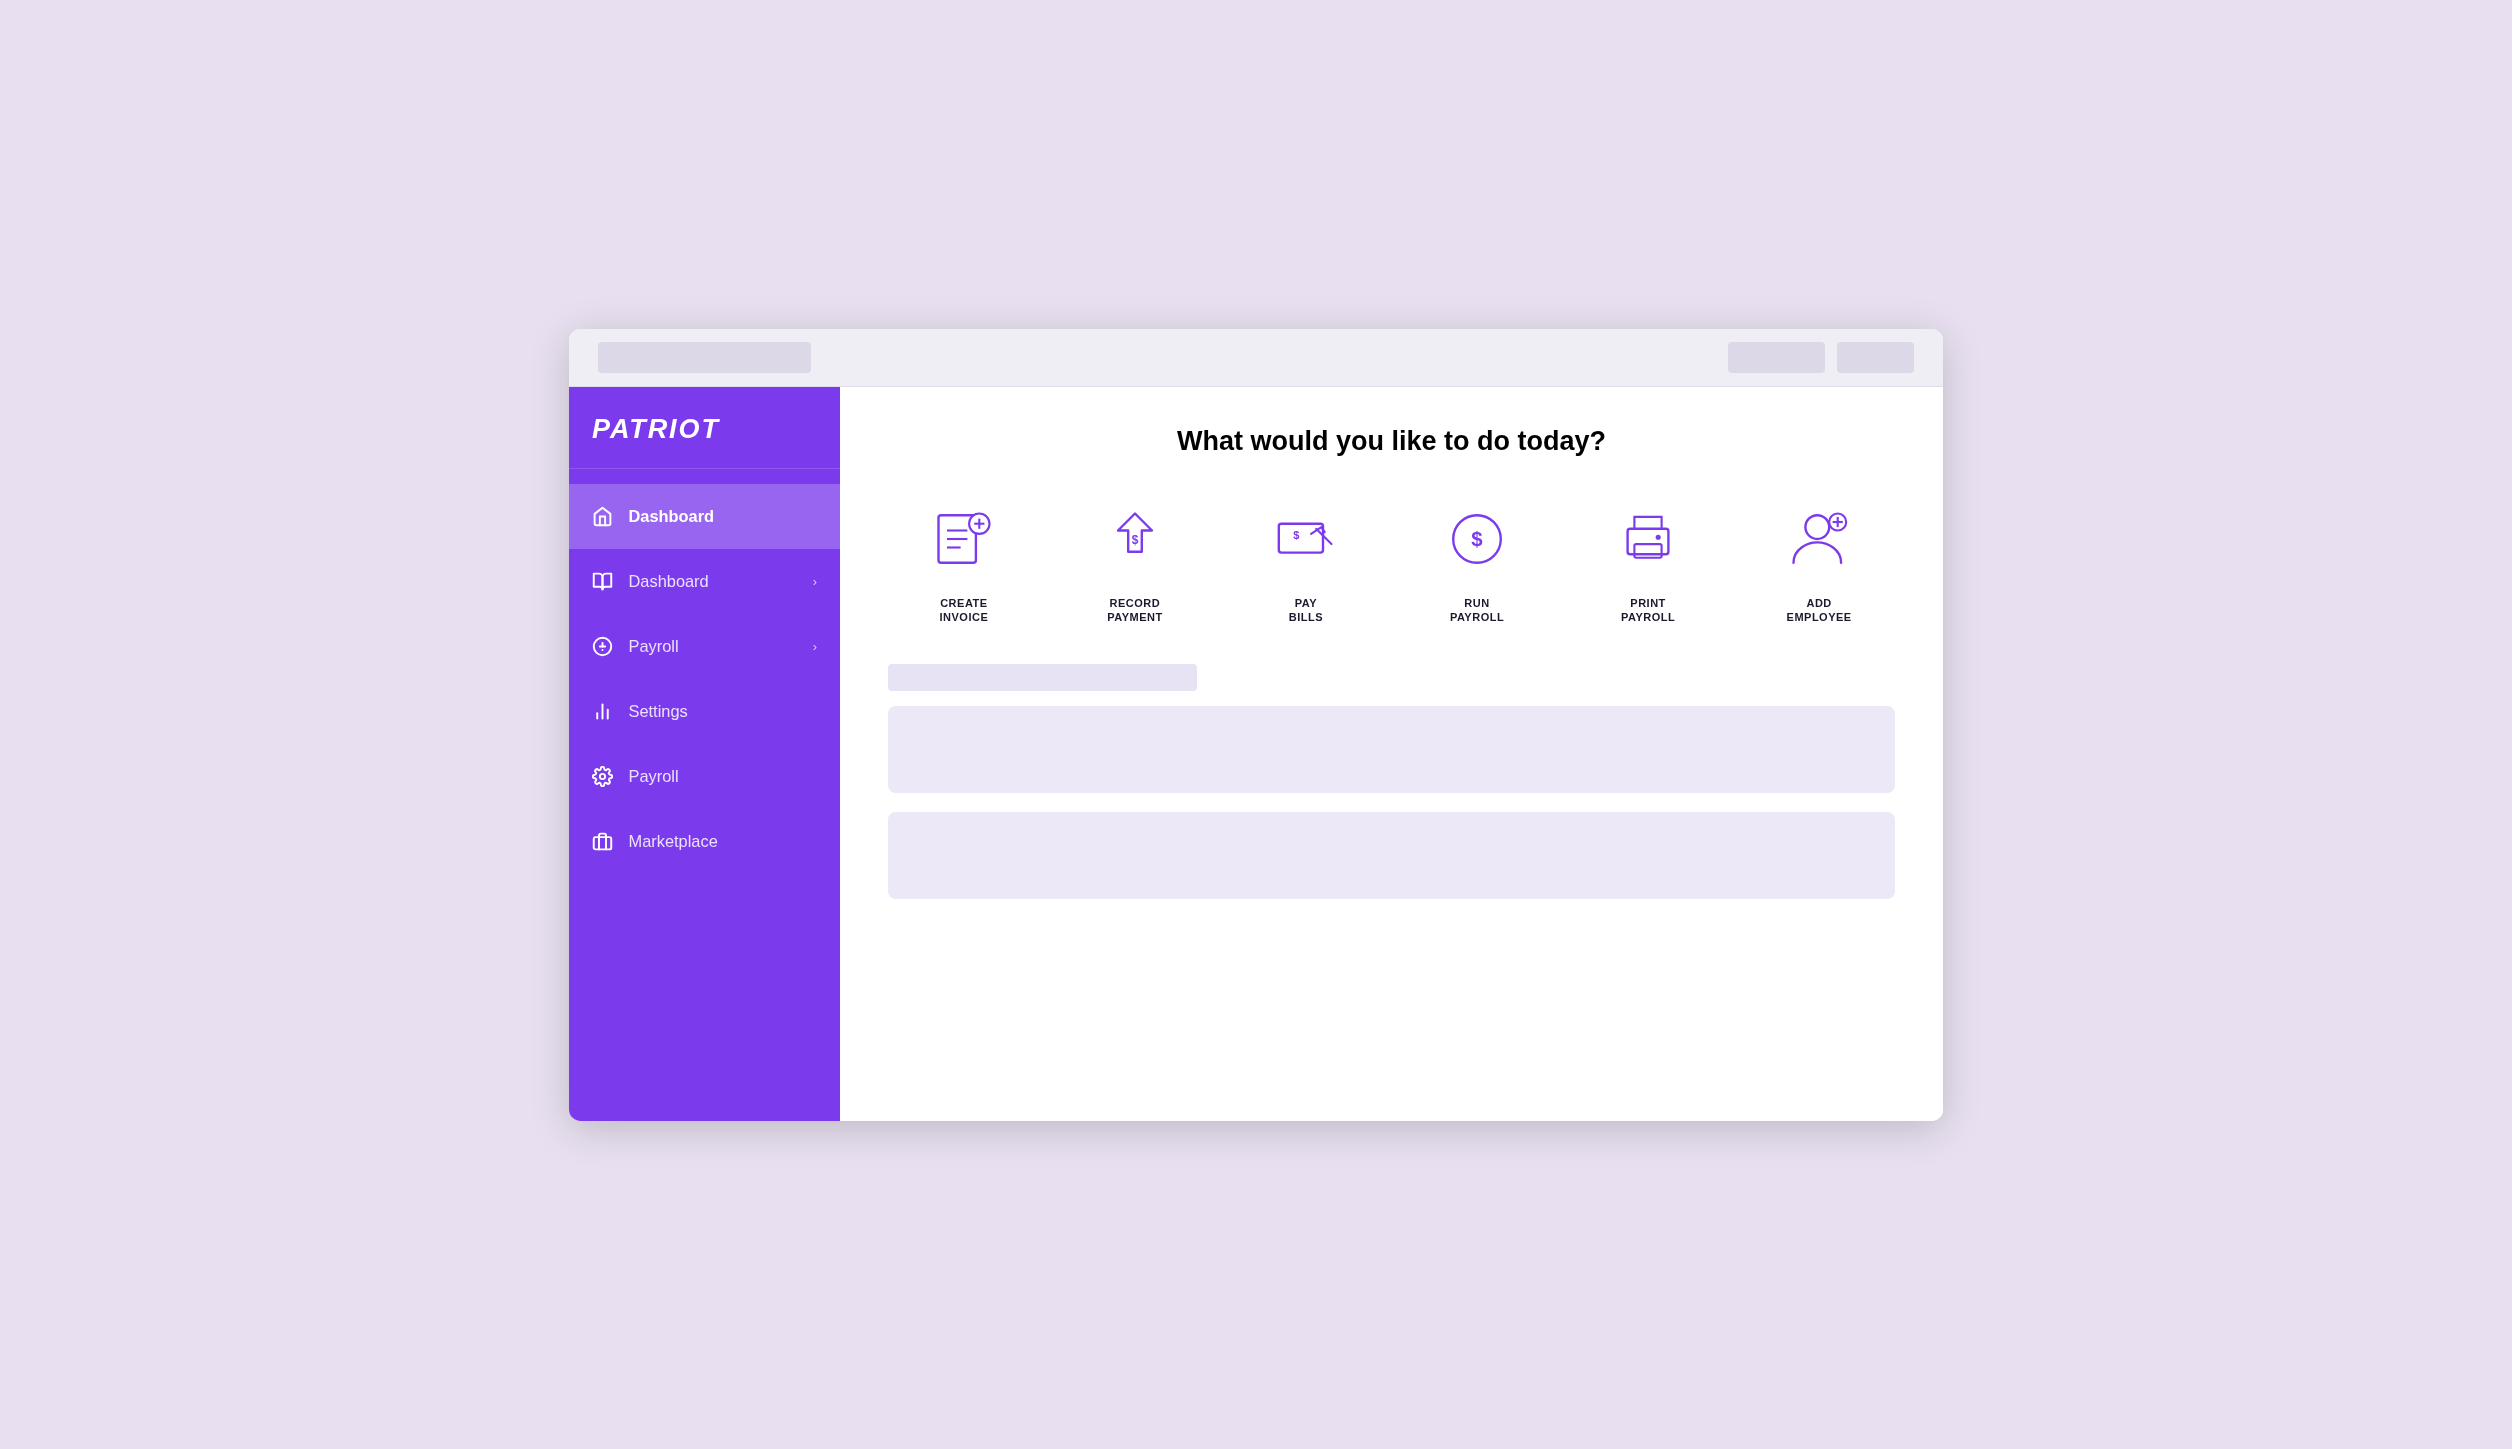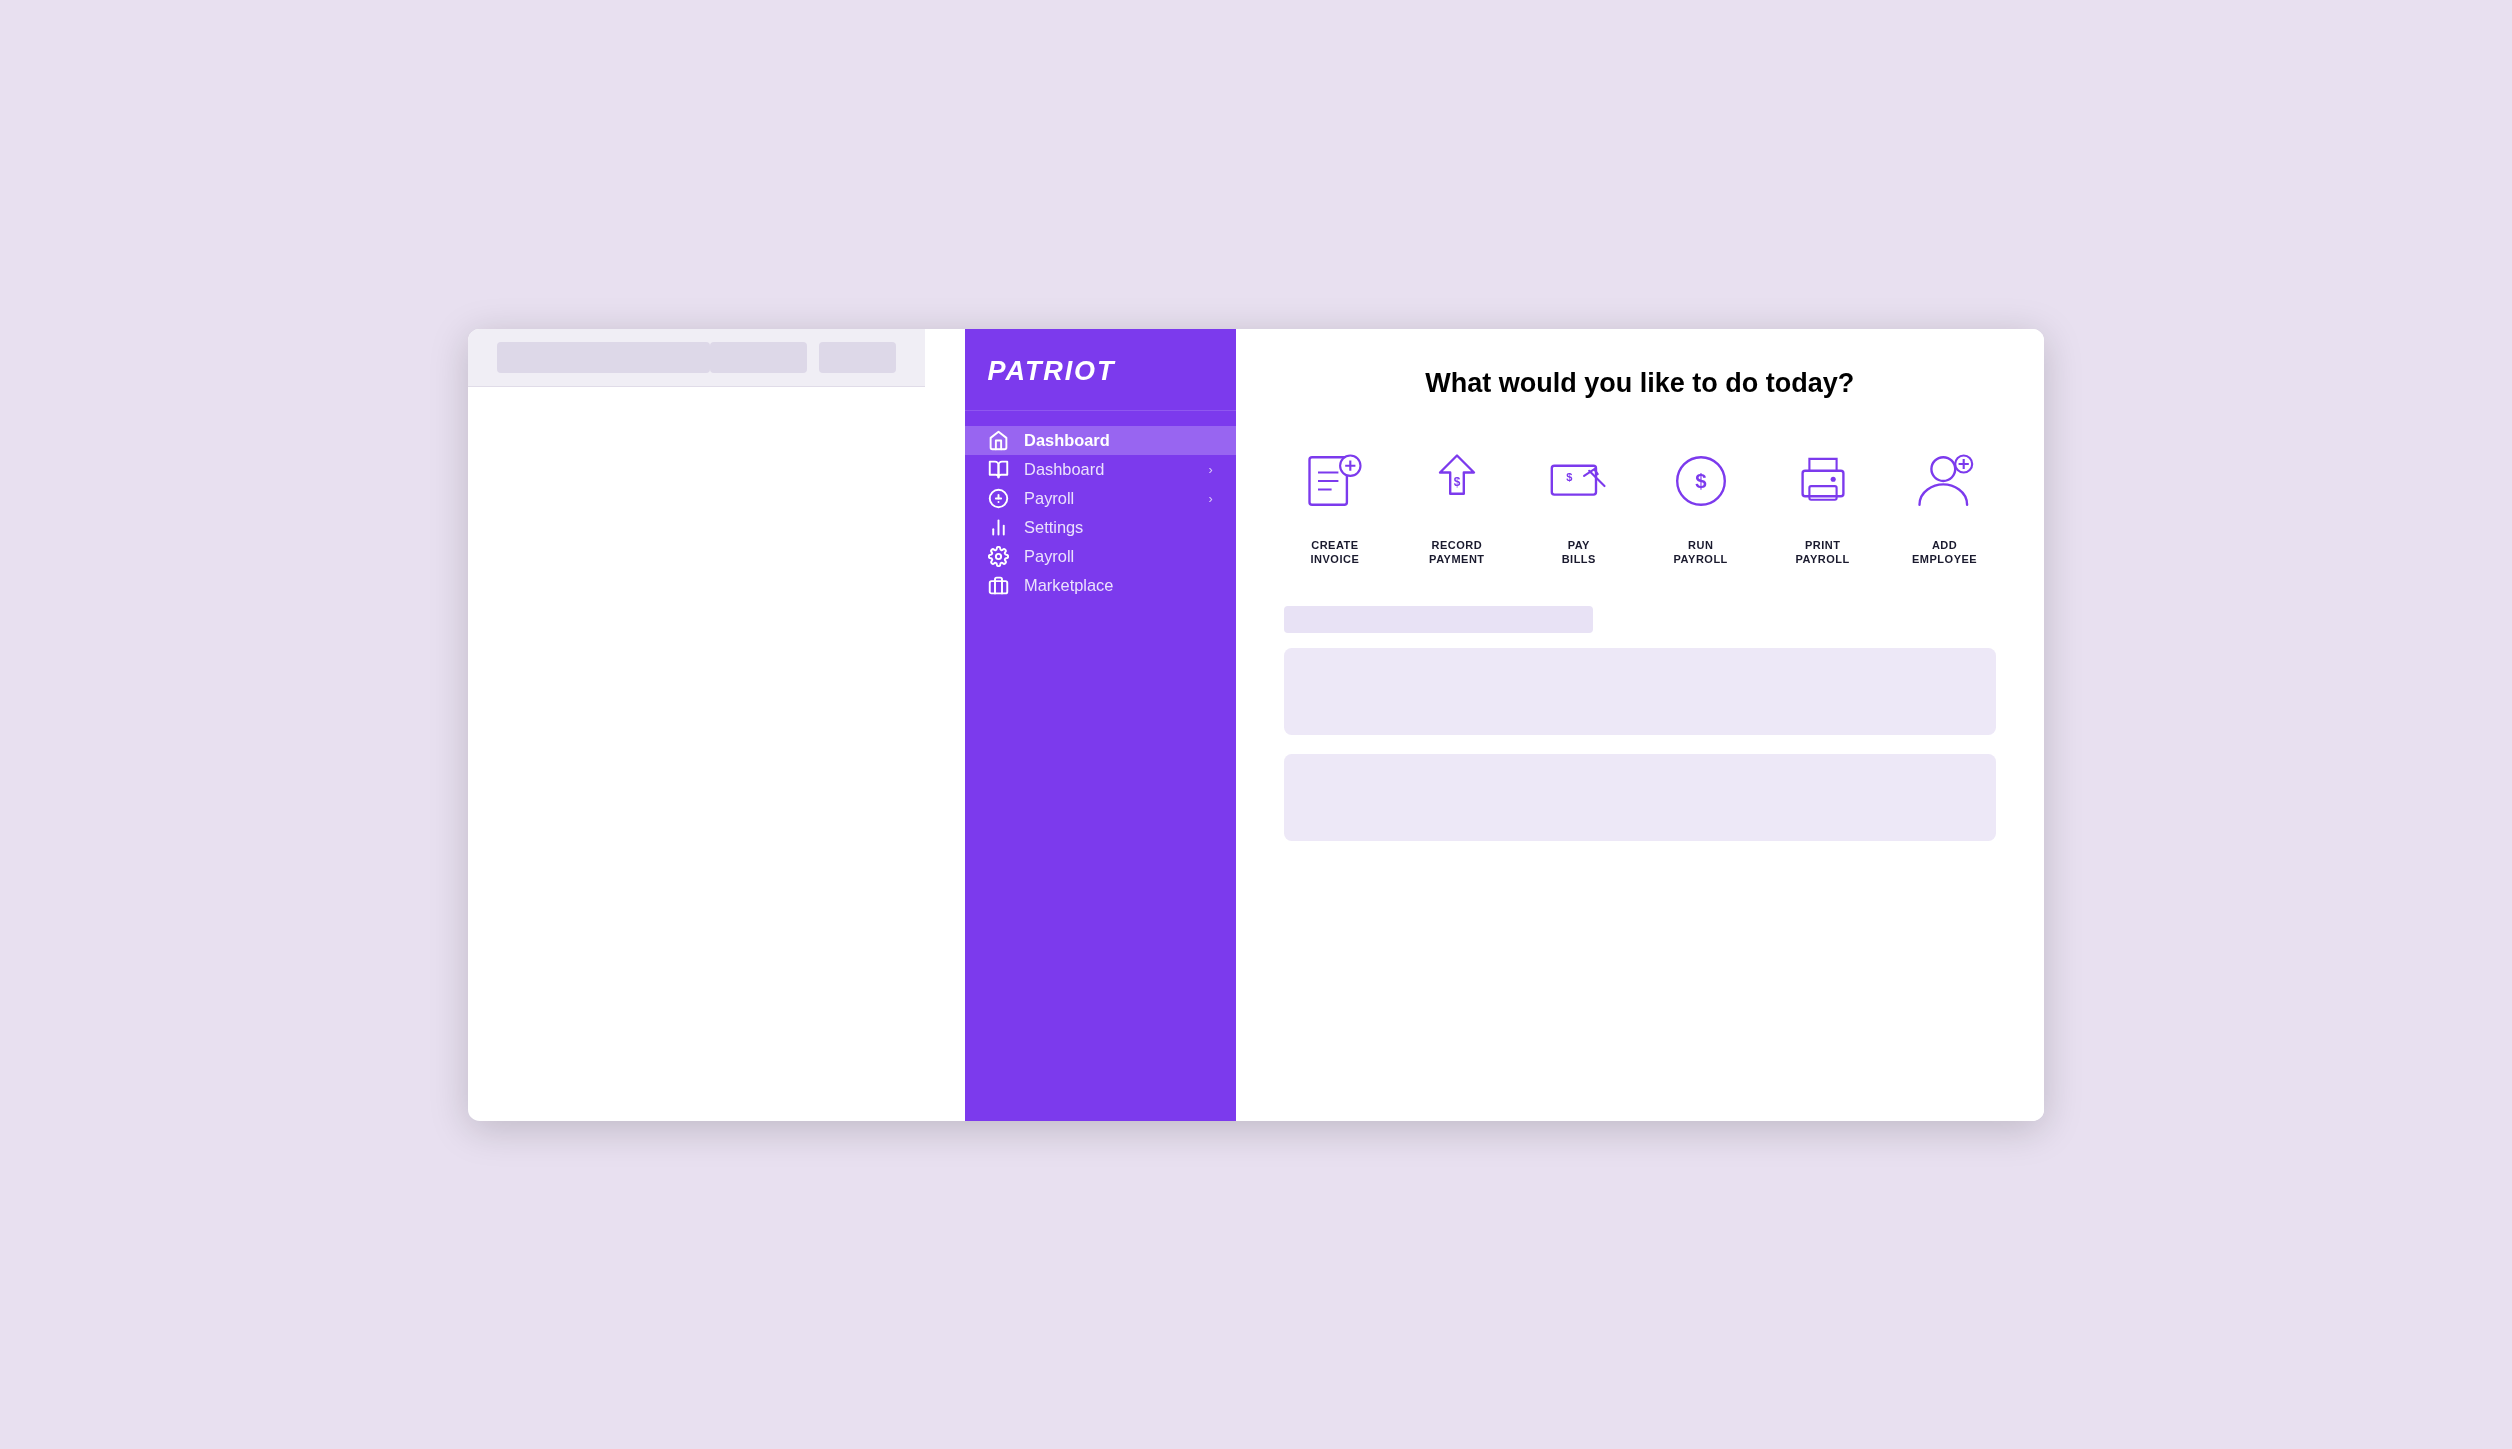--- a/index.html
+++ b/index.html
@@ -7,29 +7,28 @@
       font-family: -apple-system, BlinkMacSystemFont, 'Segoe UI', sans-serif;
       background: #e8e0f0;
       display: flex;
       justify-content: center;
       align-items: center;
       min-height: 100vh;
       padding: 19.3px;
     }
 
     .app-wrapper {
-      width: 1576px;
+      width: 1374px;
       min-height: 792px;
       background: white;
       border-radius: 11.6px;
       overflow: hidden;
       box-shadow: 0 7.7px 39px rgba(0,0,0,0.18);
       display: flex;
-      flex-direction: row;
-      gap: 40px;
+      flex-direction: column;
     }
 
     
     .top-bar {
       background: #f0eef5;
       height: 58px;
       display: flex;
       align-items: center;
       justify-content: space-between;
       padding: 0 29px;
@@ -86,21 +85,21 @@
       font-style: italic;
     }
 
     .sidebar-nav {
       padding: 15.5px 0;
     }
 
     .sidebar-item {
       display: flex;
       align-items: center;
-      padding: 4px 23px;
+      padding: 22px 23px;
       color: rgba(255,255,255,0.85);
       font-size: 16.4px;
       font-weight: 500;
       cursor: pointer;
       transition: background 0.15s;
       position: relative;
     }
 
     .sidebar-item.active {
       background: rgba(255,255,255,0.22);

